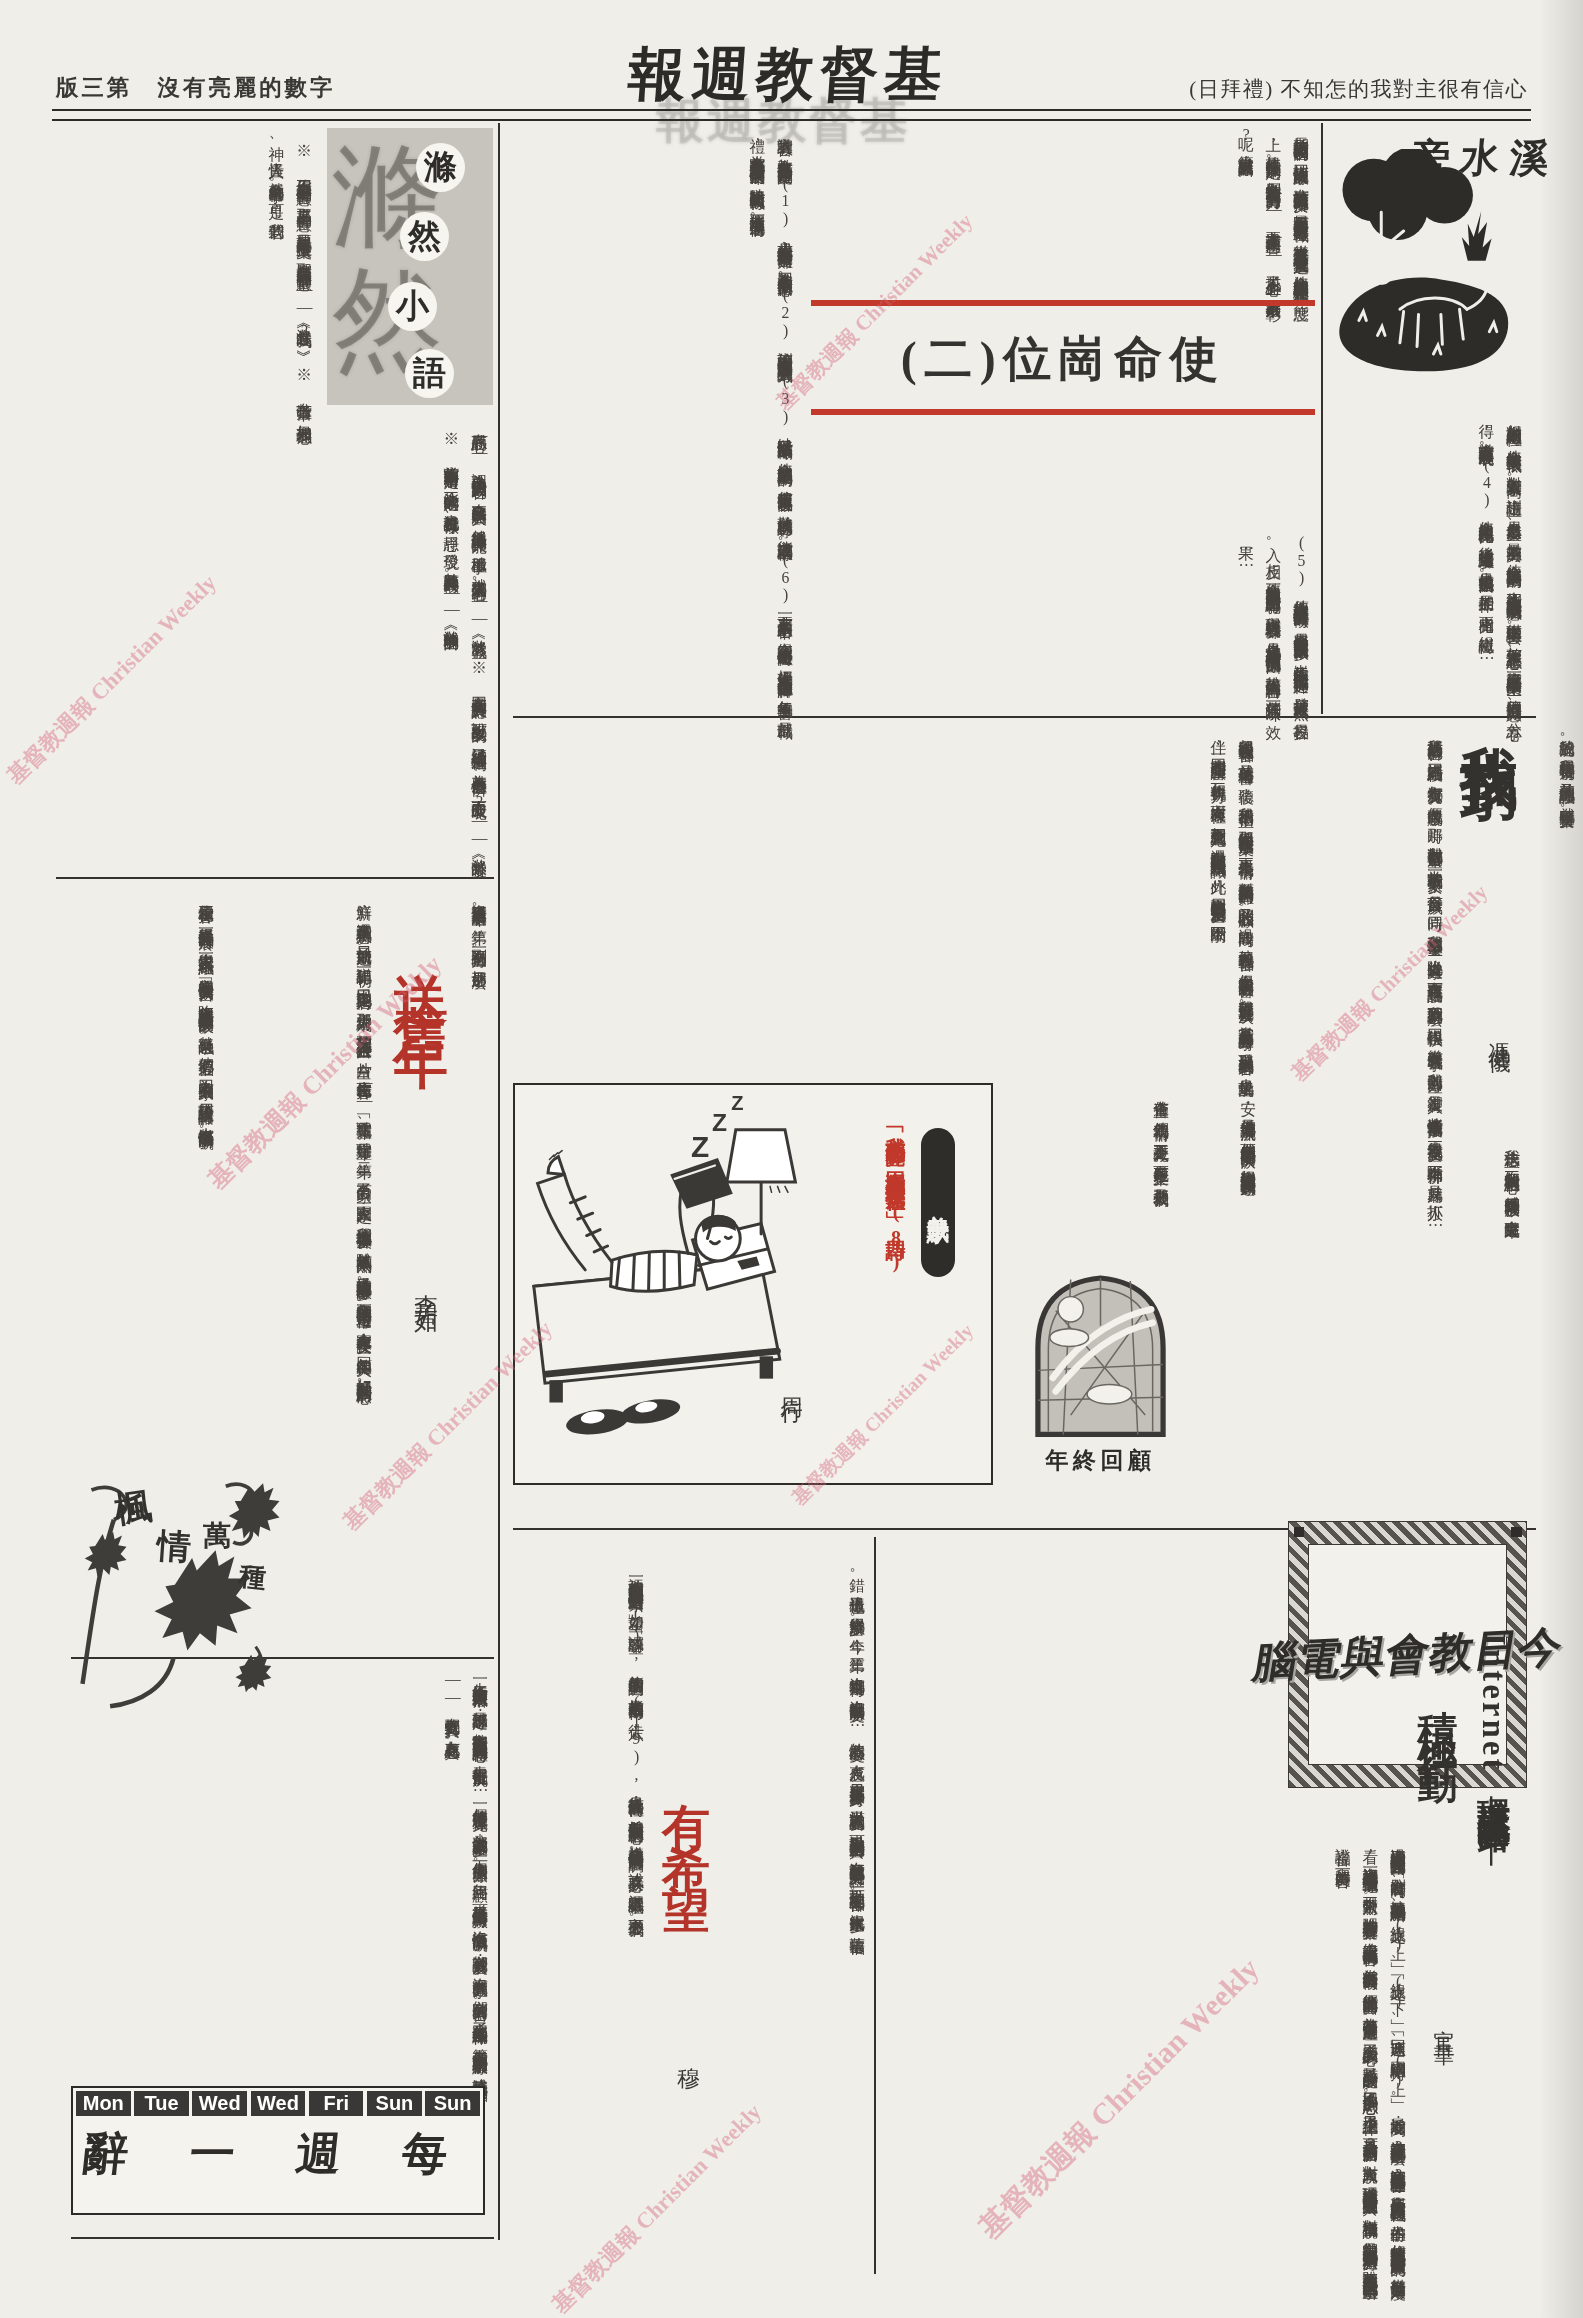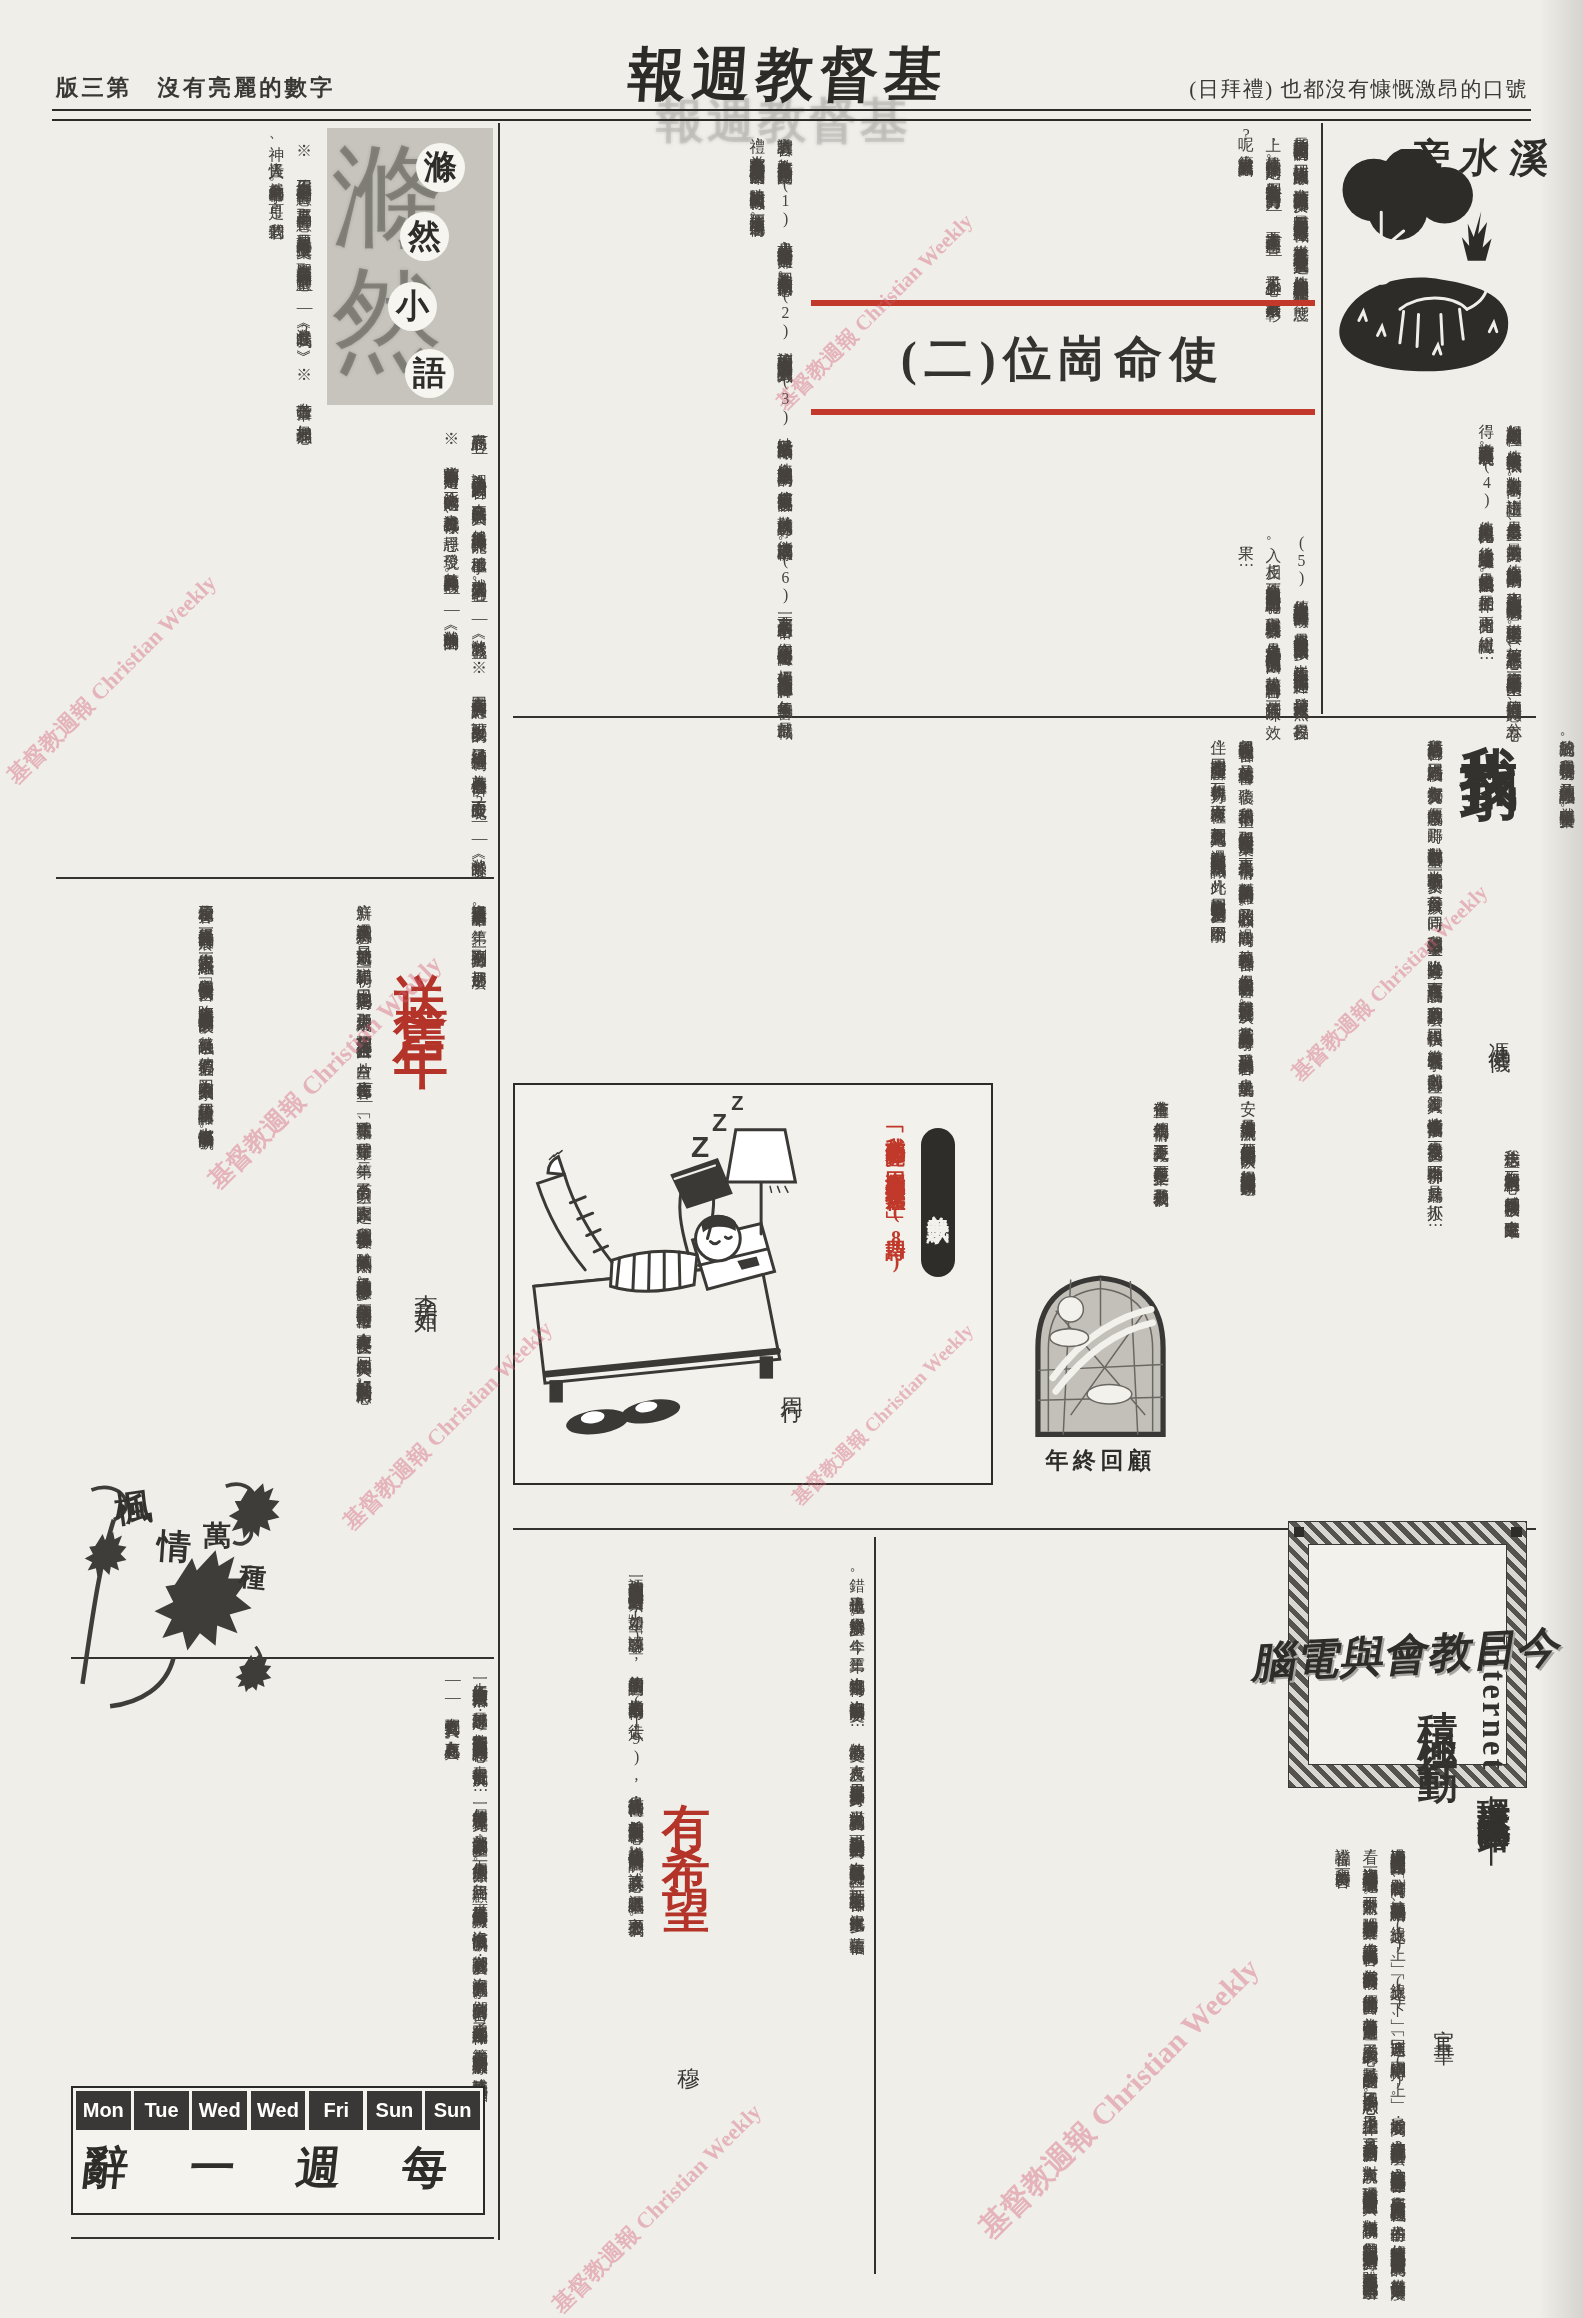--- a/index.html
+++ b/index.html
@@ -23,21 +23,21 @@
 </style>
 </head>
 <body>
 
 <div class="abs" style="left:56px;top:72px;font-size:22.4px;color:#3a3835;font-weight:bold;letter-spacing:3px;">版三第　沒有亮麗的數字</div>
 
 <div class="abs ghost" style="left:656px;top:89px;font-size:48px;font-weight:bold;letter-spacing:3px;">報週教督基</div>
 
 <div class="abs" style="left:628px;top:36px;font-size:58px;font-weight:bold;color:#2d2b28;letter-spacing:6px;transform:skewX(-4deg);">報週教督基</div>
 
-<div class="abs" style="left:1081px;top:75px;width:447px;text-align:right;font-size:21px;color:#3a3835;letter-spacing:1.5px;">(日拜禮) 也都沒有慷慨激昂的口號</div>
+<div class="abs" style="left:1081px;top:75px;width:447px;text-align:right;font-size:21px;color:#3a3835;letter-spacing:1.5px;">(日拜禮) 不知怎的我對主很有信心</div>
 
 <div class="abs" style="left:52px;top:109px;width:1479px;height:7.5px;border-top:2.2px solid #2d2b28;border-bottom:2.2px solid #2d2b28;"></div>
 
 <div class="abs rule-v" style="left:498px;top:123px;height:2117px;"></div>
 <div class="abs rule-v" style="left:1321px;top:123px;height:591px;"></div>
 <div class="abs rule-h" style="left:513px;top:716px;width:1023px;"></div>
 <div class="abs rule-h" style="left:513px;top:1528px;width:1023px;"></div>
 <div class="abs rule-v" style="left:874px;top:1537px;height:737px;"></div>
 <div class="abs rule-h" style="left:56px;top:877px;width:438px;height:2.2px;"></div>
 <div class="abs rule-h" style="left:71px;top:1657px;width:423px;"></div>
@@ -89,21 +89,21 @@
   </svg>
   <span class="abs" style="left:46px;top:7.5px;font-size:37px;font-weight:bold;color:#34322e;transform:rotate(-8deg);">楓</span>
   <span class="abs" style="left:88px;top:49px;font-size:34px;font-weight:bold;color:#34322e;transform:rotate(4deg);">情</span>
   <span class="abs" style="left:134px;top:42px;font-size:28px;font-weight:bold;color:#34322e;">萬</span>
   <span class="abs" style="left:170px;top:84px;font-size:27px;font-weight:bold;color:#34322e;transform:rotate(6deg);">種</span>
 </div>
 
 <div class="abs v body-text" style="left:71px;top:1670px;width:423px;height:404px;">去一年祈禱會的出席人數持續低落,部長說導師不足;宣教部指同工致歉沒有花上足夠時間關心差傳;青年部報告士氣低沉……一個年度的報告就這樣完了,大部分文章的調子都差不多,下一個年度的展望亦然。年終回顧,可幸筆者低落的情緒沒有持續:沒有慷慨激昂的口號,卻有誠實的反省;沒有亮麗的數字,卻有踏實的禱告。完了大部分年報的編輯工作,筆者在低沉的文字中讀到盼望的伏線,這或許就是教會宣告的福音——在軟弱處見真實,在灰心處見恩典。</div>
 
 <div class="abs" style="left:71px;top:2086px;width:410px;height:125px;border:2.2px solid #2a2a28;background:#f4f3ee;">
-  <div style="display:flex;gap:3.7px;height:39px;margin:3px 3px 0 3px;">
+  <div style="display:flex;gap:3.7px;height:25px;margin:3px 3px 0 3px;">
     <div class="weekday">Mon</div>
     <div class="weekday">Tue</div>
     <div class="weekday">Wed</div>
     <div class="weekday">Wed</div>
     <div class="weekday">Fri</div>
     <div class="weekday">Sun</div>
     <div class="weekday">Sun</div>
   </div>
   <div style="height:75px;display:flex;align-items:center;justify-content:center;font-size:45px;font-weight:bold;
               color:#2f2d2a;letter-spacing:25px;transform:skewX(-6deg);">辭 一 週 每</div>

